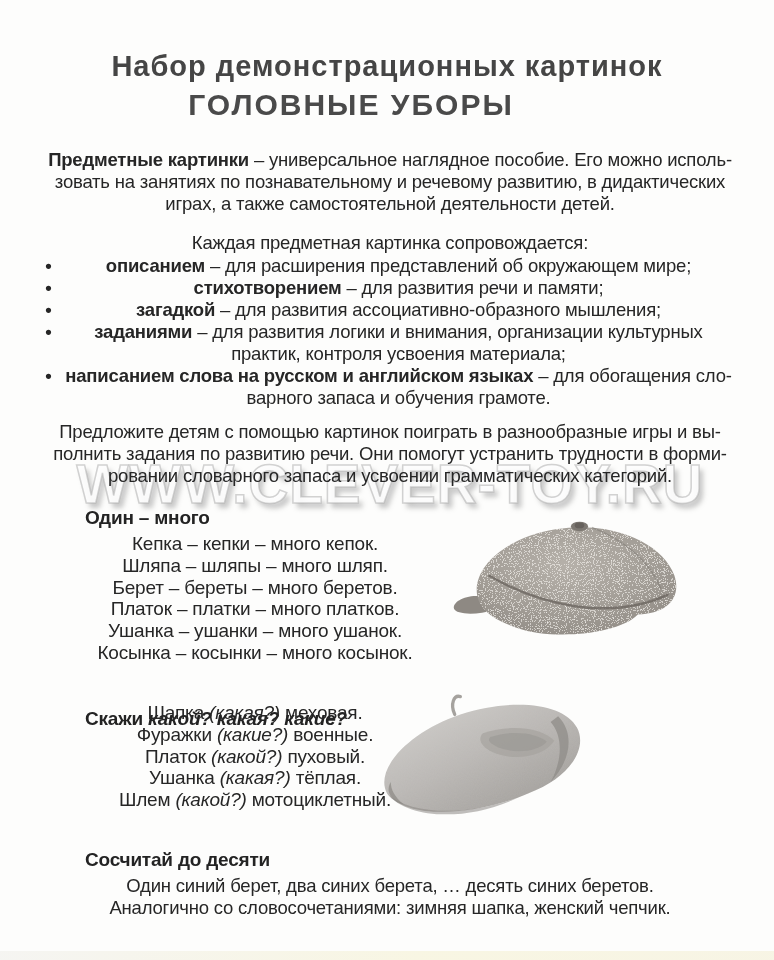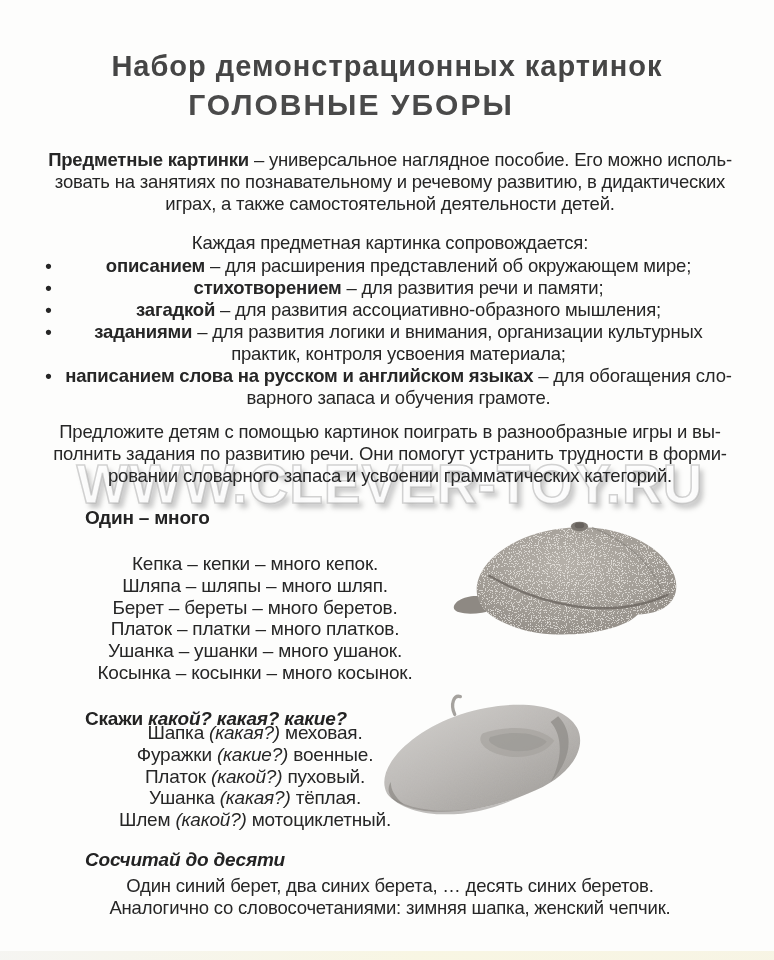--- a/index.html
+++ b/index.html
@@ -41,25 +41,25 @@
   .b-dot  { width:17px; font-weight:bold; }
   .b-text { flex:1; }
 
   .sec-heading {
     position:absolute; left:66px;
     font-size:19px; font-weight:bold; letter-spacing:-0.2px;
     color:#232323; white-space:nowrap;margin-left:19px;
   }
   .h-one   { top:507px; }
   .h-say   { top:708px; }
-  .h-count { top:849px;font-style:italic; }
+  .h-count { top:849px; }
 
   .list {
     position:absolute; left:40px; width:430px;
-    font-size:19px; line-height:21.8px; letter-spacing:-0.2px;margin-top:20px;
+    font-size:19px; line-height:21.8px; letter-spacing:-0.2px;
   }
   .list-one { top:533px; }
   .list-say { top:702px; }
 
   .it { font-style:italic; }
 
   
   .watermark {
     position:absolute; top:452px; left:30px; width:720px;
     font-size:55px; font-weight:bold; letter-spacing:1px;

